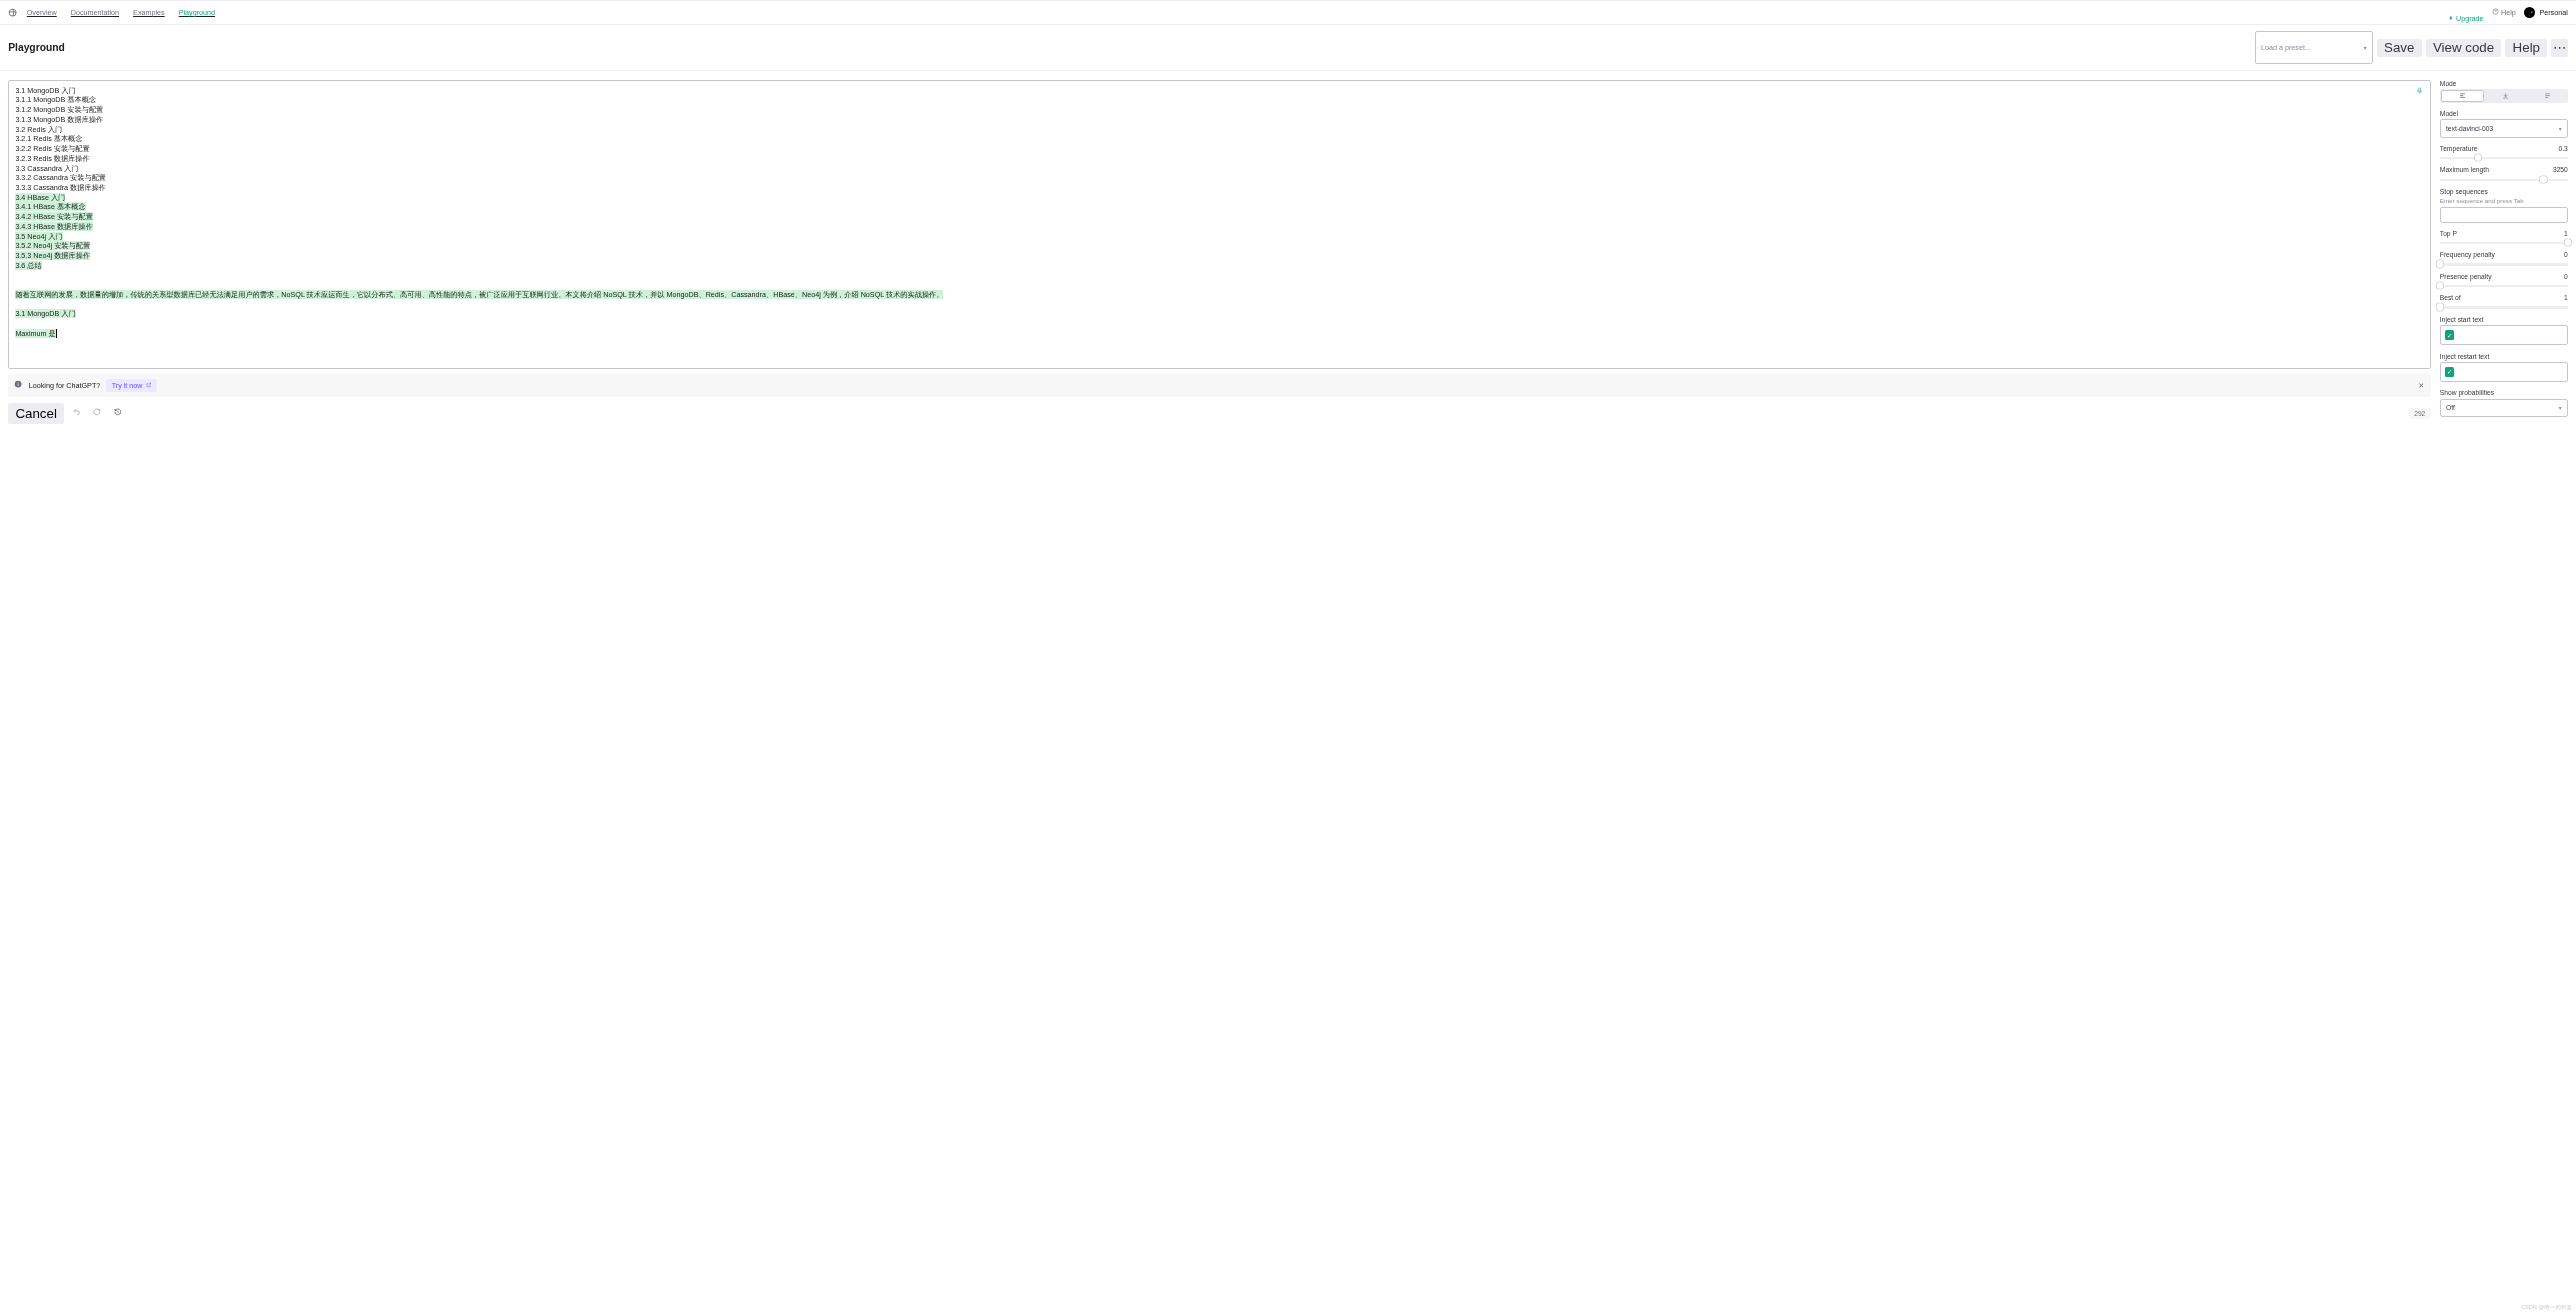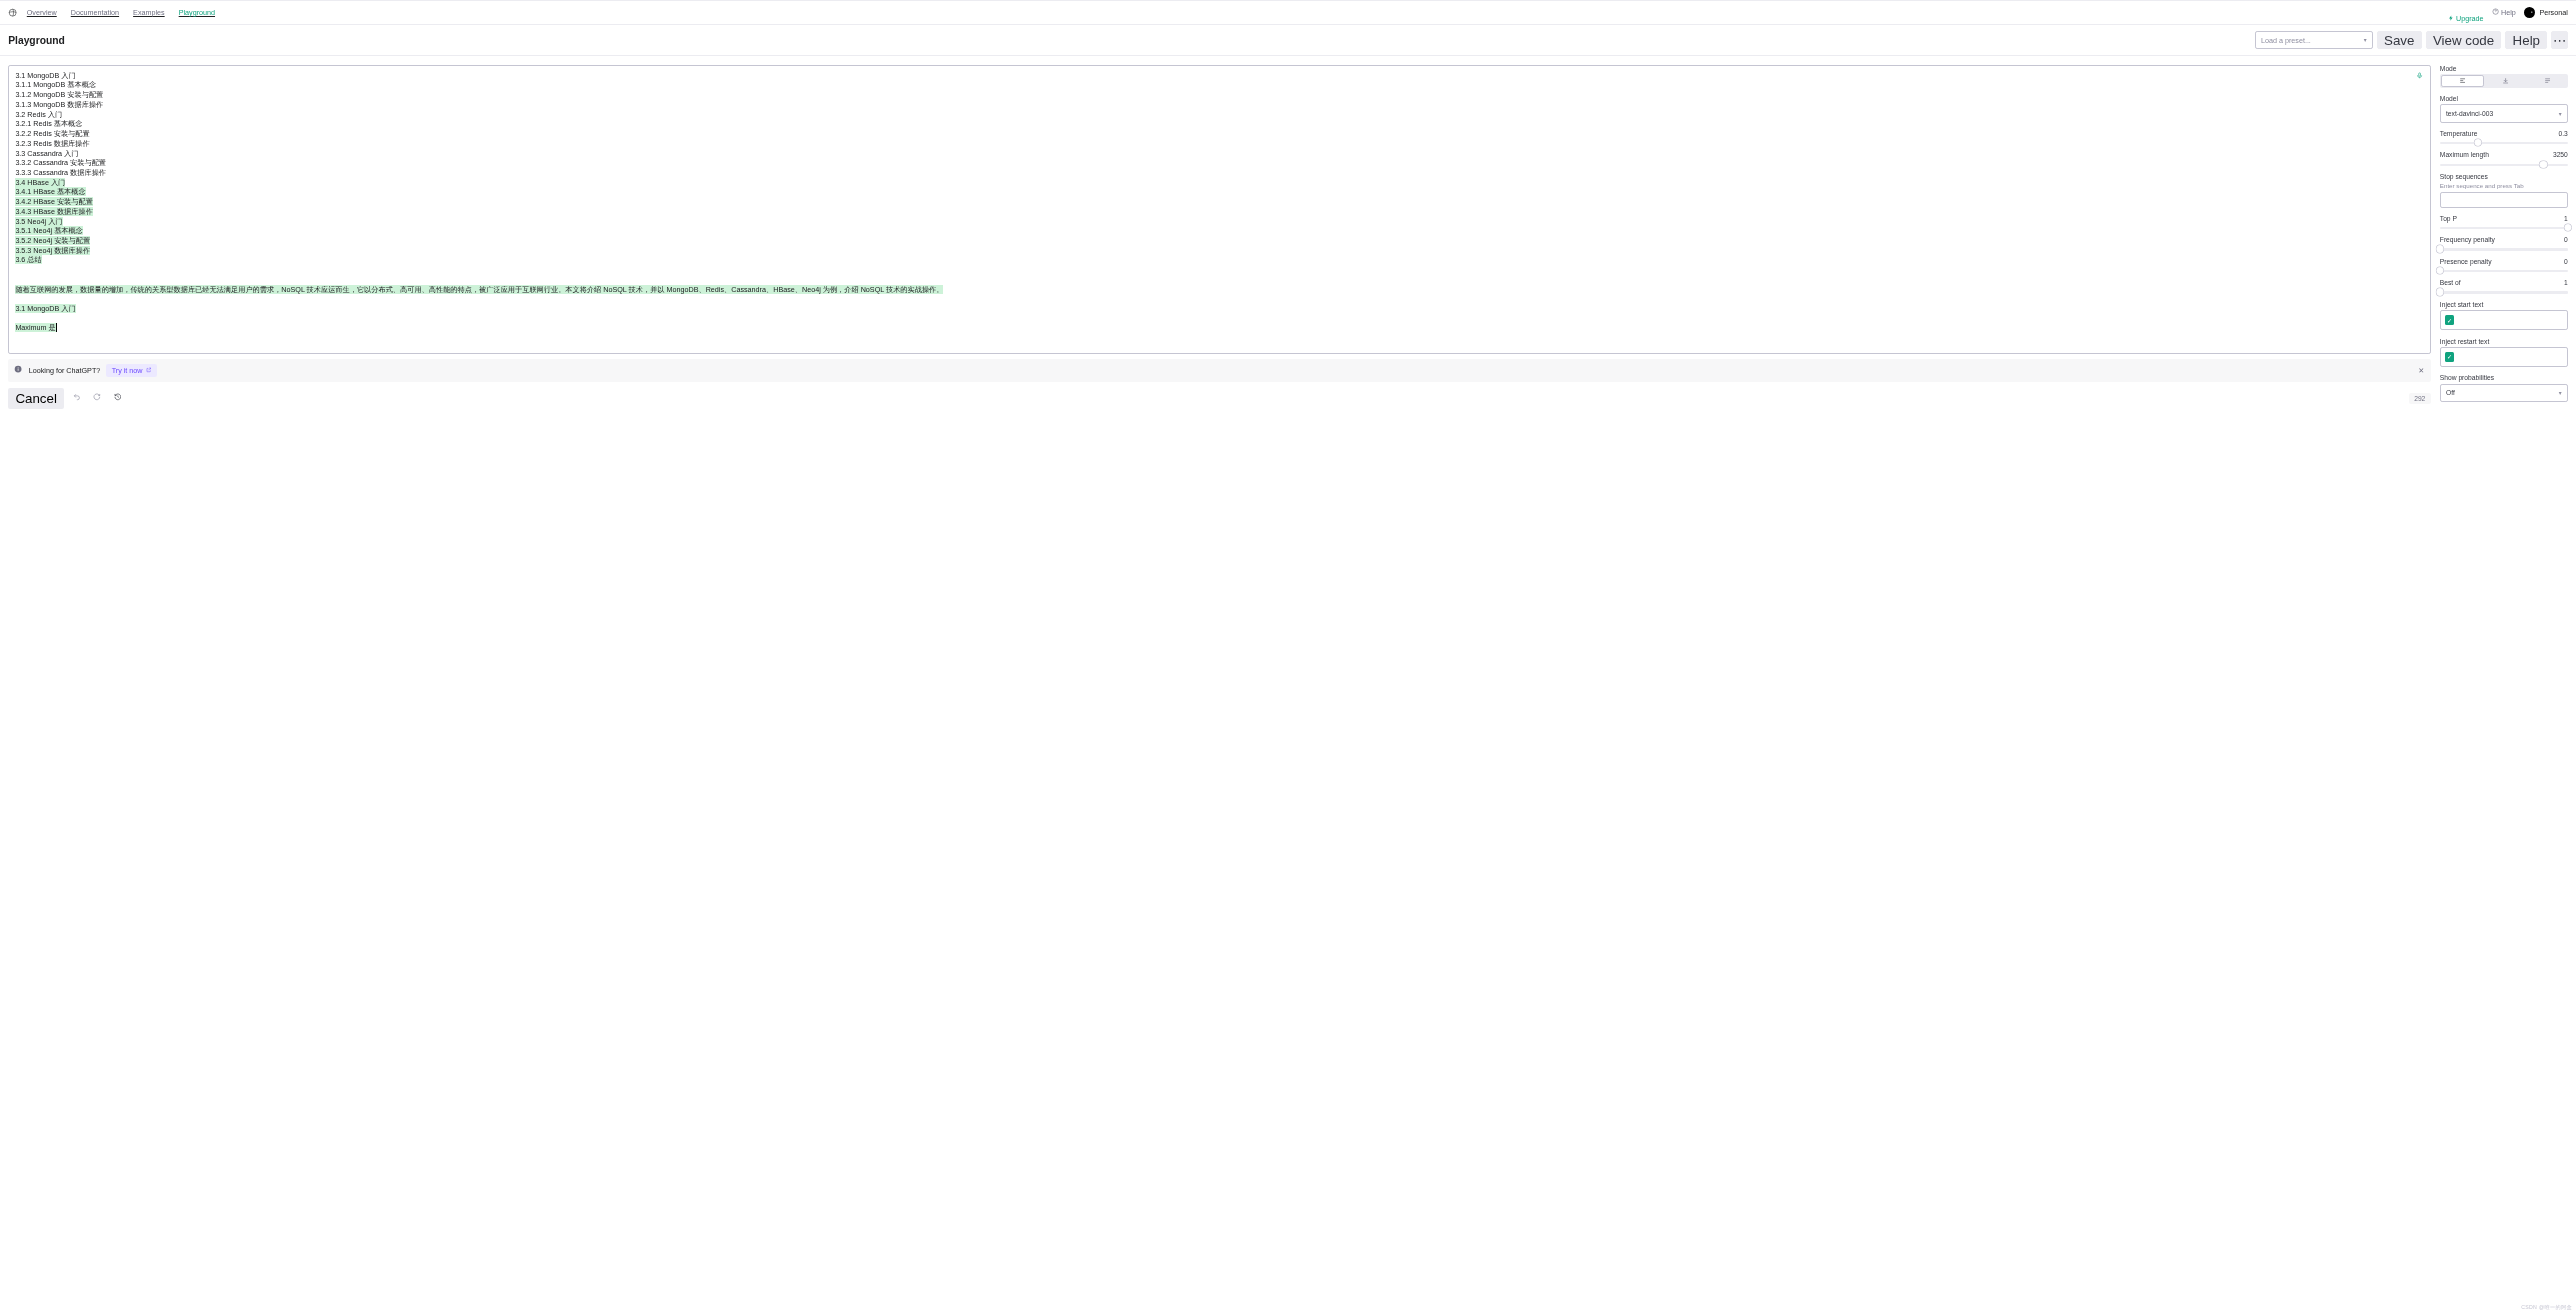--- a/index.html
+++ b/index.html
@@ -16,21 +16,21 @@
 .upgrade { color: #10a37f; display: flex; align-items: center; gap: 2.1px; cursor: pointer; margin-top: 12px; }
 .help { color: #6e6e80; display: flex; align-items: center; gap: 2.1px; cursor: pointer; }
 .user { display: flex; align-items: center; gap: 4.1px; cursor: pointer; }
 .avatar { width: 11.3px; height: 11.3px; border-radius: 50%; background: #000; display: flex; align-items: center; justify-content: center; }
 
 
 .subheader { display: flex; align-items: center; padding: 6.2px 8.2px; border-top: 0.5px solid #ececf1; border-bottom: 0.5px solid #ececf1; }
 .subheader h1 { font-size: 10.3px; font-weight: 700; }
 .subheader .spacer { flex: 1; }
 .subheader .controls { display: flex; gap: 4.1px; align-items: center; }
-.preset-select { width: 118px; height: 18px; border: 0.5px solid #c5c5d2; border-radius: 2.1px; padding: 0 5.2px; color: #8e8ea0; display: flex; align-items: center; justify-content: space-between; cursor: pointer; background: #fff; }
+.preset-select { width: 118px; height: 33px; border: 0.5px solid #c5c5d2; border-radius: 2.1px; padding: 0 5.2px; color: #8e8ea0; display: flex; align-items: center; justify-content: space-between; cursor: pointer; background: #fff; }
 .btn { height: 18px; padding: 0 6.2px; border: 0.5px solid #ececf1; background: #ececf1; border-radius: 2.1px; cursor: pointer; color: #353740; display: flex; align-items: center; }
 .btn.icon { width: 16.5px; padding: 0; justify-content: center; }
 
 
 .main { display: flex; padding: 8.2px; gap: 9.3px; }
 .editor-col { flex: 1; display: flex; flex-direction: column; gap: 5.2px; min-width: 0; }
 .editor-box { border: 0.5px solid #c5c5d2; border-radius: 2.1px; min-height: 289px; padding: 5.2px 6.2px; position: relative; line-height: 1.35; font-size: 7.2px; }
 .editor-box .mic { position: absolute; top: 6.2px; right: 6.2px; color: #10a37f; }
 .editor-line { white-space: pre-wrap; }
 .hl { background: #cdf2d8; }
@@ -150,21 +150,20 @@
           <div class="editor-line">3.2.2 Redis 安装与配置</div>
           <div class="editor-line">3.2.3 Redis 数据库操作</div>
           <div class="editor-line">3.3 Cassandra 入门</div>
           <div class="editor-line">3.3.2 Cassandra 安装与配置</div>
           <div class="editor-line">3.3.3 Cassandra 数据库操作</div>
           <div class="editor-line"><span class="hl">3.4 HBase 入门</span></div>
           <div class="editor-line"><span class="hl">3.4.1 HBase 基本概念</span></div>
           <div class="editor-line"><span class="hl">3.4.2 HBase 安装与配置</span></div>
           <div class="editor-line"><span class="hl">3.4.3 HBase 数据库操作</span></div>
           <div class="editor-line"><span class="hl">3.5 Neo4j 入门</span></div>
-          <div class="editor-line"><span class="hl">3.5.1 Neo4j 基本概念</span></div>
           <div class="editor-line"><span class="hl">3.5.2 Neo4j 安装与配置</span></div>
           <div class="editor-line"><span class="hl">3.5.3 Neo4j 数据库操作</span></div>
           <div class="editor-line"><span class="hl">3.6 总结</span></div>
           <div class="editor-line">&nbsp;</div>
           <div class="editor-line">&nbsp;</div>
           <div class="editor-line"><span class="hl">随着互联网的发展，数据量的增加，传统的关系型数据库已经无法满足用户的需求，NoSQL 技术应运而生，它以分布式、高可用、高性能的特点，被广泛应用于互联网行业。本文将介绍 NoSQL 技术，并以 MongoDB、Redis、Cassandra、HBase、Neo4j 为例，介绍 NoSQL 技术的实战操作。</span></div>
           <div class="editor-line">&nbsp;</div>
           <div class="editor-line"><span class="hl">3.1 MongoDB 入门</span></div>
           <div class="editor-line">&nbsp;</div>
           <div class="editor-line"><span class="hl cursor-caret">Maximum 是</span></div>

